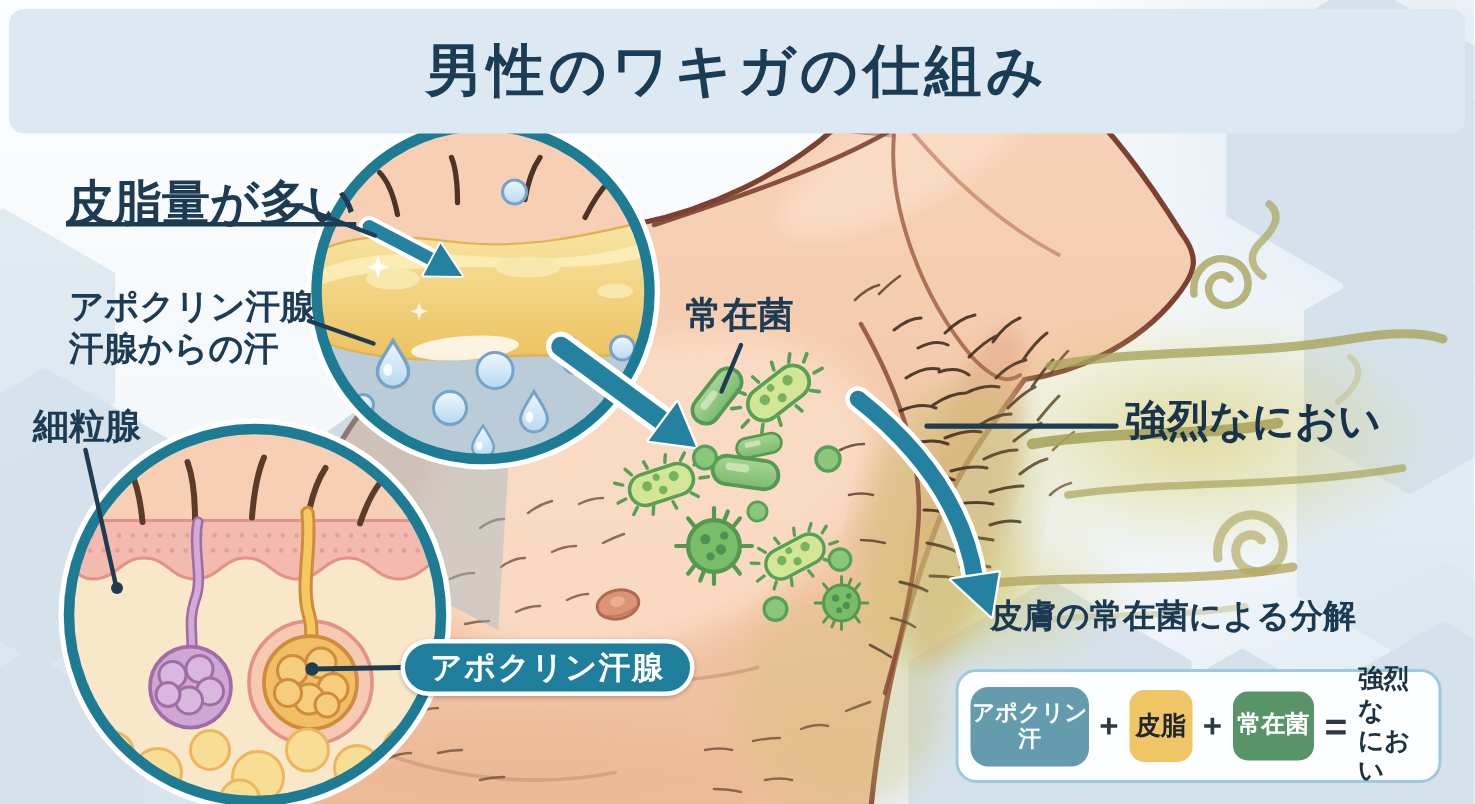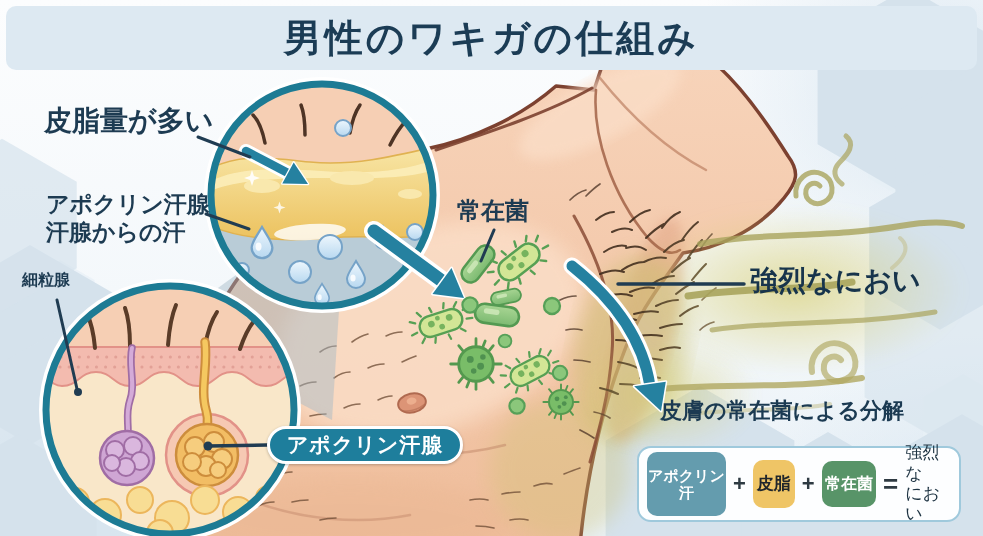--- a/index.html
+++ b/index.html
@@ -1,48 +1,48 @@
 <!DOCTYPE html>
 <html><head>
 <meta charset="utf-8">
 <style>
   html,body{margin:0;padding:0;background:#fff;}
   .stage{position:relative;width:983px;height:536px;overflow:hidden;
          background:linear-gradient(180deg,#fcfdfe 0%,#f4f8fb 55%,#e9f1f7 100%);
          font-family:"Liberation Sans","DejaVu Sans",sans-serif;}
   svg.art{position:absolute;left:0;top:0;width:983px;height:536px;}
 
-  .title-band{position:absolute;left:6px;top:6px;width:971px;height:64px;background:#dde9f2;
+  .title-band{position:absolute;left:6px;top:6px;width:971px;height:83px;background:#dde9f2;
               border-radius:10px;display:flex;align-items:center;justify-content:center;}
   .title-band h1{margin:0;font-size:38px;font-weight:900;color:#1b3c55;letter-spacing:3px;}
 
   .lbl{position:absolute;font-weight:800;color:#1d3b52;white-space:pre-line;line-height:1.22;}
-  #lbl-sebum{left:44px;top:104px;font-size:28px;}
+  #lbl-sebum{left:44px;top:116px;font-size:32px;text-decoration:underline;}
   #lbl-sweat{left:46px;top:190px;font-size:23px;}
-  #lbl-granule{left:22px;top:270px;font-size:16px;}
+  #lbl-granule{left:22px;top:270px;font-size:24px;}
   #lbl-bacteria{left:457px;top:196px;font-size:24px;}
   #lbl-odor{left:750px;top:264px;font-size:28px;font-weight:700;color:#17344c;}
   #lbl-decomp{left:660px;top:398px;font-size:22px;font-weight:900;color:#1b3a52;}
 
   #pill{position:absolute;left:267px;top:426px;width:196px;height:38px;background:#1e7e9c;
         border:3px solid #fff;border-radius:22px;color:#fff;font-size:21px;font-weight:800;
         display:flex;align-items:center;justify-content:center;letter-spacing:1px;
         box-shadow:0 1px 3px rgba(0,0,0,.25);box-sizing:border-box;}
 
   #formula{position:absolute;left:637px;top:446px;width:324px;height:76px;background:#fdfeff;
            border:2.5px solid #9fc9dc;border-radius:14px;display:flex;align-items:center;
            justify-content:center;gap:7px;padding:0 8px;box-sizing:border-box;}
   .term{border-radius:10px;font-weight:800;display:flex;align-items:center;justify-content:center;
         text-align:center;white-space:pre-line;line-height:1.15;}
-  .t1{width:90px;height:64px;background:#649cae;color:#fff;font-size:15px;}
+  .t1{width:90px;height:53px;background:#649cae;color:#fff;font-size:15px;border-radius:12px;}
   .t2{width:48px;height:48px;background:#efc566;color:#20262b;font-size:17px;text-align:center;}
   .t3{width:62px;height:46px;background:#589468;color:#fff;font-size:16px;}
   .op{font-size:22px;font-weight:900;color:#2e3a42;}
   .eq{font-size:26px;}
-  .res{font-size:17px;font-weight:400;color:#1d3342;white-space:pre-line;line-height:1.2;}
+  .res{font-size:17px;font-weight:700;color:#1d3342;white-space:pre-line;line-height:1.2;}
 
   
   .hexo{stroke:#d5e2ec;stroke-width:2.2;fill:none;vector-effect:non-scaling-stroke;}
   .hexf{fill:#e7f0f6;stroke:none;}
   .leader{stroke:#203c52;stroke-width:3;stroke-linecap:round;fill:none;}
   .bodyline{stroke:#c08668;stroke-width:2.5;stroke-linecap:round;fill:none;opacity:.75;}
   .swirl{stroke:#a9a45c;fill:none;stroke-linecap:round;}
 </style>
 </head>
 <body>

